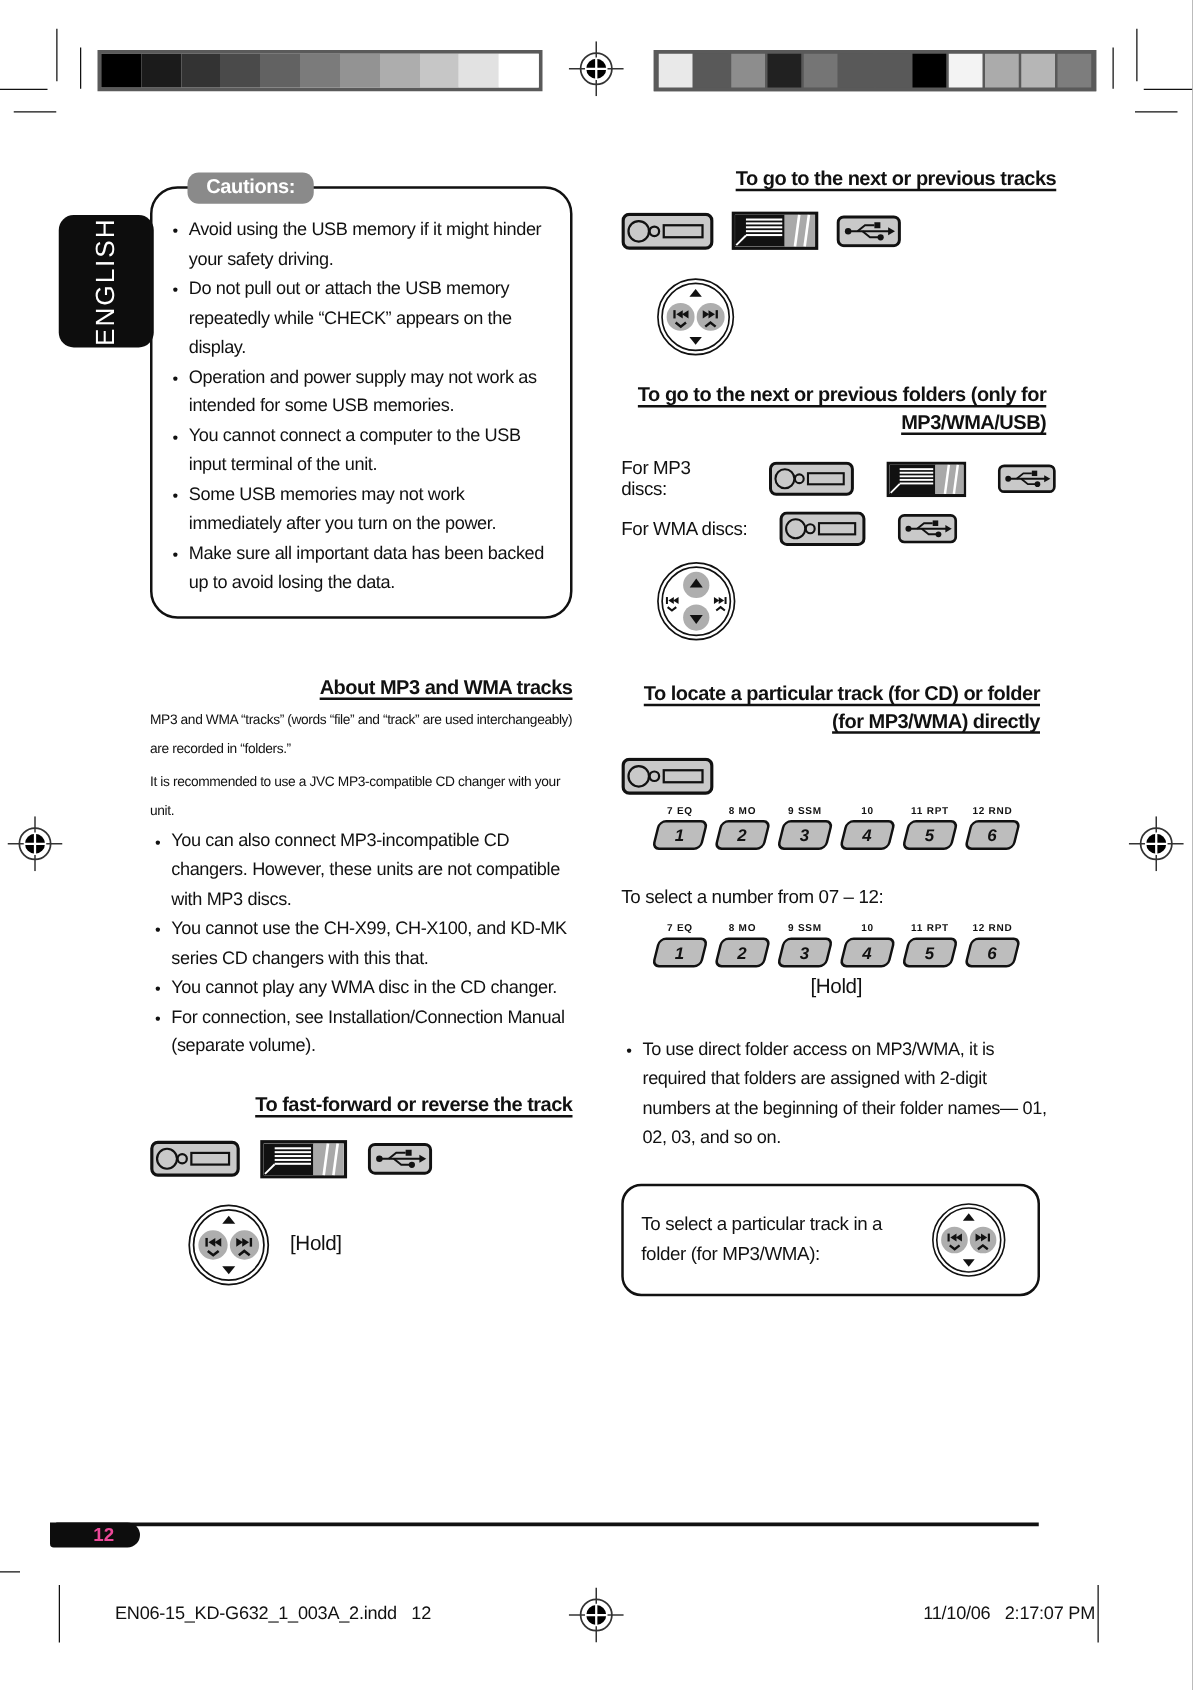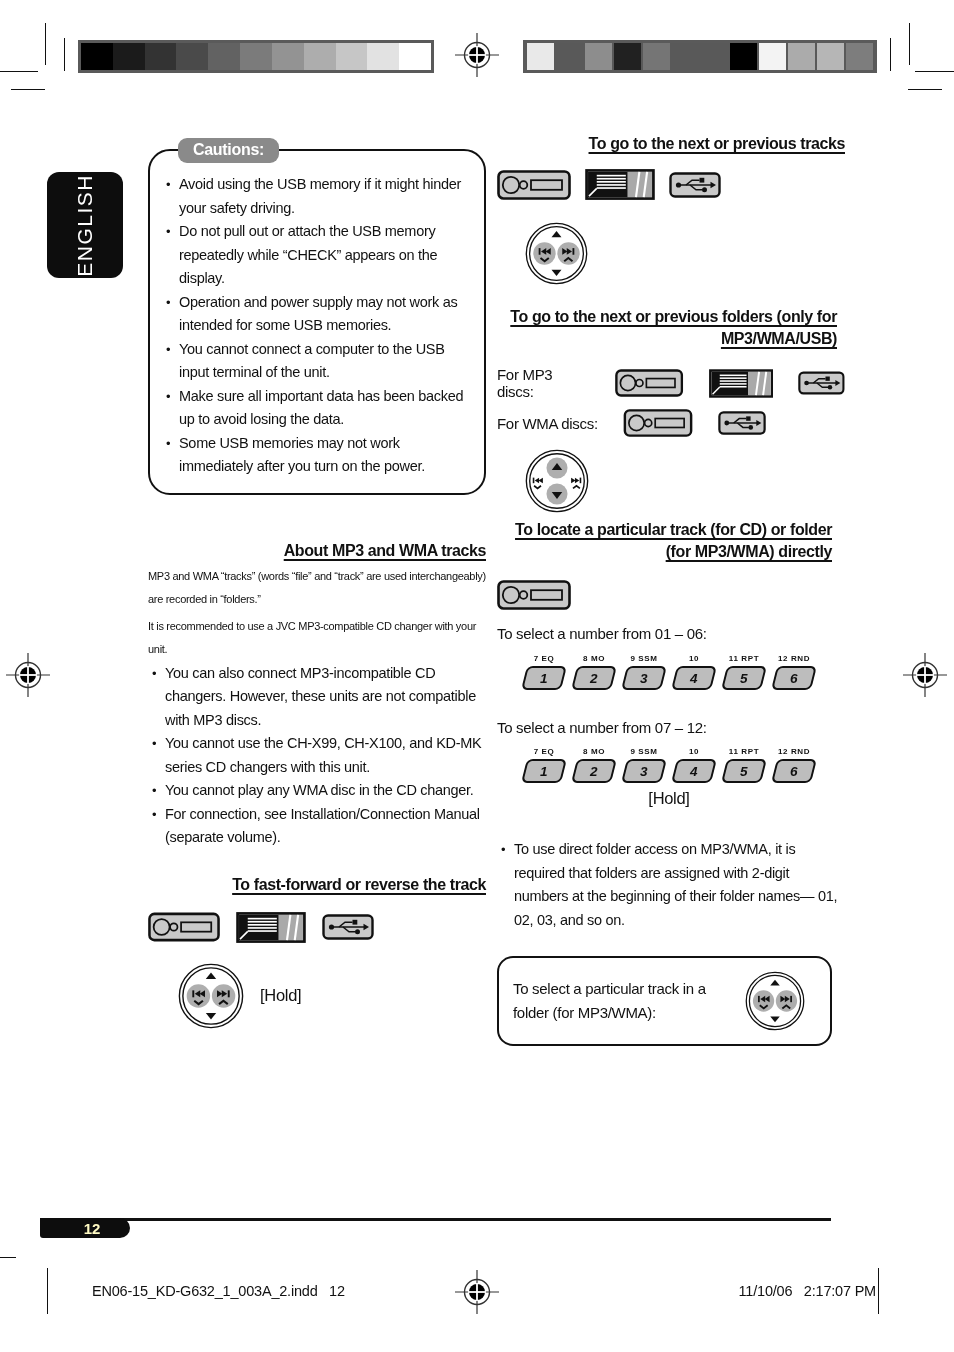--- a/index.html
+++ b/index.html
@@ -11,21 +11,21 @@
   .calbar{position:absolute;top:40px;height:33px;border:3px solid #5a5a5a;display:flex;box-sizing:border-box;}
   .calbar .swatch{flex:1 1 0;height:100%;}
   #calbar-right{background:#595959;}
   #calbar-right .swatch{margin:0 1px;}
   
   #english-tab{position:absolute;left:47px;top:172px;width:76px;height:106px;background:#0d0d0d;
     border-radius:12px;display:flex;align-items:center;justify-content:center;}
   #english-tab span{writing-mode:vertical-rl;transform:rotate(180deg);color:#fff;font-size:21px;
     letter-spacing:1.5px;}
   
-  #col-left{position:absolute;left:148px;top:138px;width:338px;}
+  #col-left{position:absolute;left:120px;top:138px;width:338px;}
   #col-right{position:absolute;left:497px;top:133px;width:348px;}
   .body-text{font-size:11px;line-height:23.5px;letter-spacing:-0.3px;}
   .hd{font-size:16px;font-weight:bold;letter-spacing:-0.4px;line-height:22px;margin:0;
       text-decoration:underline;text-decoration-thickness:1.6px;text-underline-offset:3px;text-align:right;}
   ul.bullets{list-style:none;margin:0;padding:0 0 0 17px;}
   ul.bullets li{position:relative;font-size:14.5px;line-height:23.5px;letter-spacing:-0.3px;}
   ul.bullets li::before{content:"•";position:absolute;left:-13px;top:0;font-size:13px;}
   
   #caution-label{position:relative;z-index:2;display:inline-block;margin-left:30px;background:#8a8a8a;
     color:#fff;font-weight:bold;font-size:16px;padding:3px 15px 4px;border-radius:9px;letter-spacing:-0.3px;}
@@ -41,22 +41,22 @@
   .numlabel{font-size:8px;letter-spacing:0.6px;color:#111;margin-bottom:3px;white-space:pre;font-weight:bold;}
   .numbtn{width:36px;height:20px;background:#bdbdbd;border:2px solid #111;border-radius:6px;
     transform:skewX(-14deg);display:flex;align-items:center;justify-content:center;}
   .numbtn span{transform:skewX(14deg);font-style:italic;font-weight:bold;font-size:13.5px;}
   
   #select-box{border:2px solid #111;border-radius:16px;width:335px;box-sizing:border-box;
     padding:13px 12px 13px 14px;display:flex;align-items:center;gap:14px;}
   #select-box .txt{width:218px;font-size:15px;line-height:24px;letter-spacing:-0.3px;}
   
   #footer-rule{position:absolute;left:45px;top:1218px;width:786px;height:3px;background:#111;}
-  #page-tab{position:absolute;left:40px;top:1218px;width:90px;height:20px;background:#0d0d0d;
-    border-radius:0 10px 10px 3px;color:#fef9c3;font-size:15px;font-weight:bold;
+  #page-tab{position:absolute;left:40px;top:1218px;width:72px;height:20px;background:#0d0d0d;
+    border-radius:0 10px 10px 3px;color:#ec4899;font-size:15px;font-weight:bold;
     display:flex;align-items:center;justify-content:center;padding-left:14px;box-sizing:border-box;}
   .footer-text{position:absolute;top:1283px;font-size:14.5px;color:#111;white-space:pre;letter-spacing:-0.2px;}
   svg.icon{display:block;}
 </style>
 </head>
 <body>
 
 <svg width="0" height="0" style="position:absolute">
   <defs>
     <symbol id="sym-faceplate" viewBox="0 0 74 30">
@@ -191,32 +191,32 @@
   </div>
 
   <div id="col-left">
     <div id="caution-label">Cautions:</div>
     <div id="caution-box">
       <ul class="bullets">
           <li>Avoid using the USB memory if it might hinder your safety driving.</li>
           <li>Do not pull out or attach the USB memory repeatedly while “CHECK” appears on the display.</li>
           <li>Operation and power supply may not work as intended for some USB memories.</li>
           <li>You cannot connect a computer to the USB input terminal of the unit.</li>
+          <li>Some USB memories may not work immediately after you turn on the power.</li>
           <li>Make sure all important data has been backed up to avoid losing the data.</li>
-          <li>Some USB memories may not work immediately after you turn on the power.</li>
         </ul>
     </div>
 
     <h3 class="hd" style="margin-top:45px">About MP3 and WMA tracks</h3>
     <p class="body-text" style="margin:3px 0 0">MP3 and WMA “tracks” (words “file” and “track” are used interchangeably) are recorded in “folders.”</p>
 
     <p class="body-text" style="margin:3px 0 0">It is recommended to use a JVC MP3-compatible CD changer with your unit.</p>
     <ul class="bullets">
         <li>You can also connect MP3-incompatible CD changers. However, these units are not compatible with MP3 discs.</li>
-        <li>You cannot use the CH-X99, CH-X100, and KD-MK series CD changers with this unit.</li>
+        <li>You cannot use the CH-X99, CH-X100, and KD-MK series CD changers with this that.</li>
         <li>You cannot play any WMA disc in the CD changer.</li>
         <li>For connection, see Installation/Connection Manual (separate volume).</li>
       </ul>
 
     <h3 class="hd" style="margin-top:24px">To fast-forward or reverse the track</h3>
     <div class="icon-row" style="margin-top:16px">
       <svg class="icon" width="72" height="30">
           <use href="#sym-faceplate"></use>
         </svg>
       <svg class="icon" width="70" height="31">
@@ -274,27 +274,26 @@
       <svg class="icon" width="48" height="24">
           <use href="#sym-usb"></use>
         </svg>
     </div>
     <div style="margin:12px 0 0 28px">
       <svg class="icon" width="64" height="64">
           <use href="#sym-pad-ud"></use>
         </svg>
     </div>
 
-    <h3 class="hd" style="margin-top:6px;width:335px">To locate a particular track (for CD) or folder (for MP3/WMA) directly</h3>
+    <h3 class="hd" style="margin-top:32px;width:335px">To locate a particular track (for CD) or folder (for MP3/WMA) directly</h3>
     <div style="margin-top:17px">
       <svg class="icon" width="74" height="30">
           <use href="#sym-faceplate"></use>
         </svg>
     </div>
-    <p class="body-text" style="margin:12px 0 0;font-size:15px">To select a number from 01 – 06:</p>
     <div class="numrow" style="margin-top:8px">
         <div class="numwrap">
           <div class="numlabel">7 EQ</div>
           <div class="numbtn">
             <span>1</span>
           </div>
         </div>
         <div class="numwrap">
           <div class="numlabel">8 MO</div>
           <div class="numbtn">

